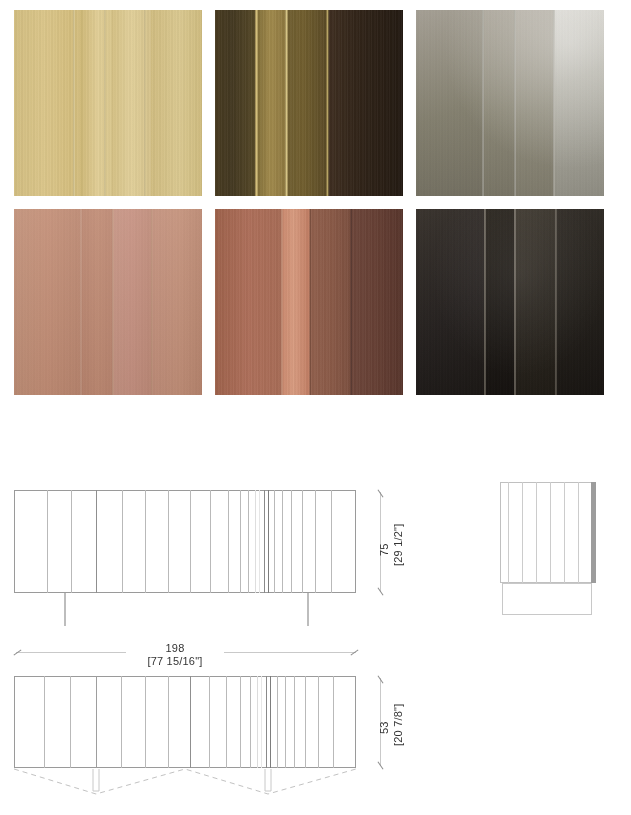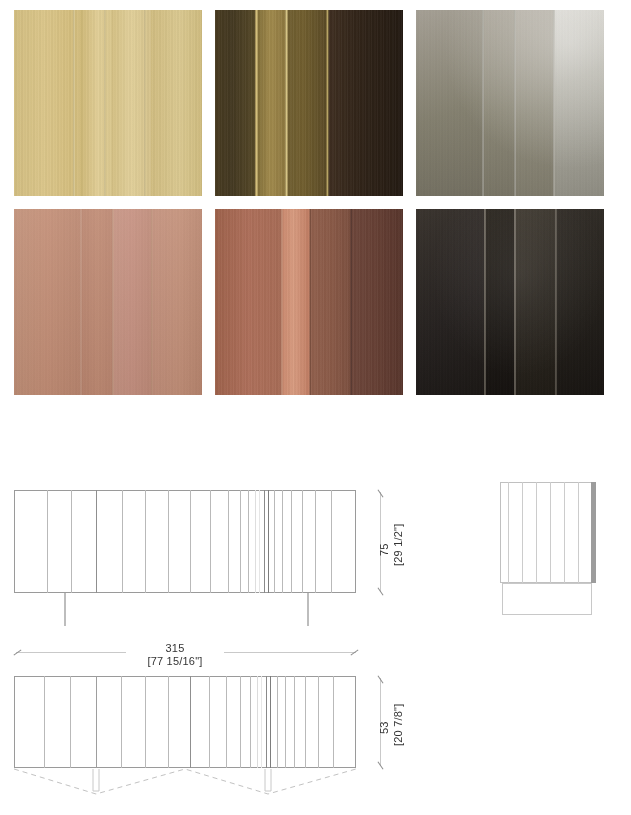--- a/index.html
+++ b/index.html
@@ -305,21 +305,21 @@
 
     <div class="side-plinth" style="left:32px; top:123px; width:90px; height:32px;"></div>
   </div>
 
   <div class="dwg" style="left:0; top:168px; width:420px; height:187px;">
 
     <div class="dim-h-line" style="left:16px; top:24px; width:110px;"></div>
     <div class="dim-h-line" style="left:224px; top:24px; width:132px;"></div>
     <div class="tick" style="left:13px; top:24px; transform:rotate(-35deg);"></div>
     <div class="tick" style="left:350px; top:24px; transform:rotate(-35deg);"></div>
-    <div class="dim-text horiz" style="left:135px; top:14px; width:80px;">315</div>
+    <div class="dim-text horiz" style="left:135px; top:14px; width:80px;">198</div>
     <div class="dim-text horiz" style="left:135px; top:27px; width:80px;">[77 15/16"]</div>
 
     <div class="cab-body" style="left:14px; top:48px; width:342px; height:92px;"></div>
 
     <div class="slat" style="left:44px;  top:48px; height:92px;"></div>
     <div class="slat" style="left:70px;  top:48px; height:92px;"></div>
     <div class="slat" style="left:96px;  top:48px; height:92px; background:#9e9e9e;"></div>
     <div class="slat" style="left:121px; top:48px; height:92px;"></div>
     <div class="slat" style="left:145px; top:48px; height:92px;"></div>
     <div class="slat" style="left:168px; top:48px; height:92px;"></div>

